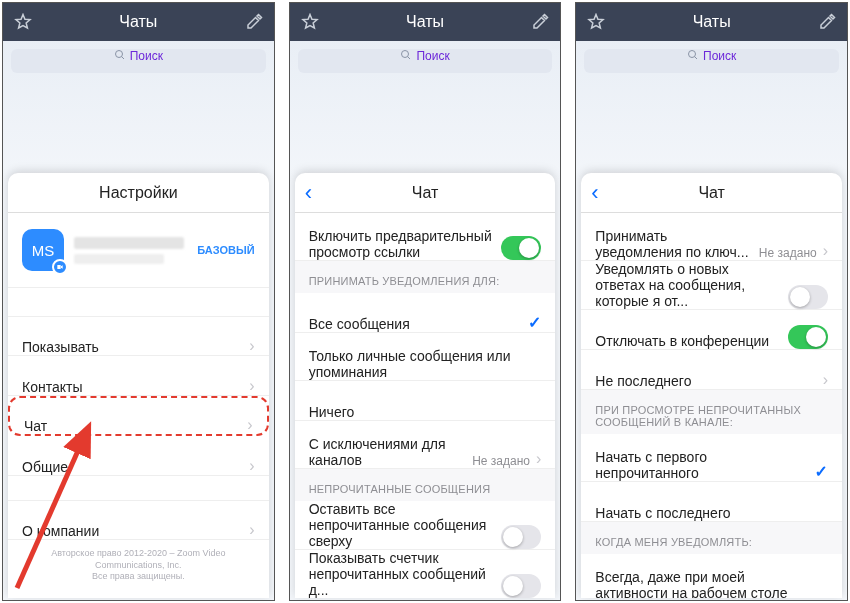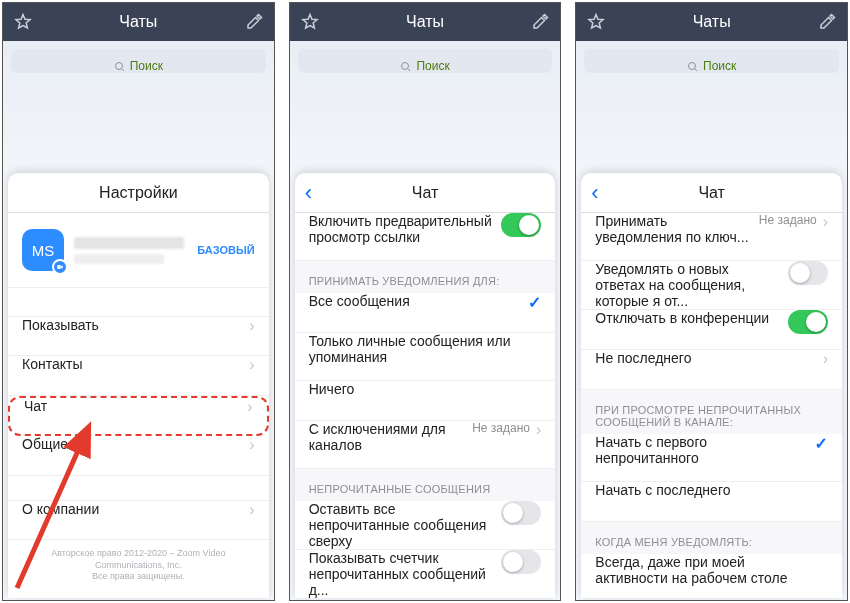--- a/index.html
+++ b/index.html
@@ -3,35 +3,35 @@
 <meta charset="utf-8">
 <style>
 html,body{margin:0;padding:0;font-family:-apple-system,"Helvetica Neue",Arial,sans-serif;background:#fff;color:#222;font-size:13px}
 *{box-sizing:border-box}
 .wrap{display:flex;gap:14px;padding:2px;width:850px;height:603px;position:relative}
 .phone{flex:1;border:1px solid #555;display:flex;flex-direction:column;background:linear-gradient(180deg,#e6ecf4 0%,#f3f6fa 30%);overflow:hidden;position:relative}
 .topbar{background:#3a4356;height:38px;display:flex;align-items:center;justify-content:space-between;padding:0 10px;color:#c9cfd8}
 .topbar .title{color:#fff;font-size:16px;font-weight:500}
 .star,.compose{width:20px;height:20px;display:flex;align-items:center;justify-content:center}
 .star svg,.compose svg{width:18px;height:18px;fill:none;stroke:#c9cfd8;stroke-width:2}
-.search{margin:8px 8px;height:24px;border-radius:6px;background:#e2e7f0;display:flex;align-items:flex-end;justify-content:center;color:#4d7c0f;font-size:12px;gap:4px}
+.search{margin:8px 8px;height:24px;border-radius:6px;background:#e2e7f0;display:flex;align-items:flex-start;justify-content:center;color:#6d28d9;font-size:12px;gap:4px}
 .search svg{width:12px;height:12px;fill:none;stroke:#8a94a6;stroke-width:2}
 .sheet{position:absolute;left:5px;right:5px;bottom:2px;top:170px;background:#fff;border-radius:10px 10px 0 0;box-shadow:0 -2px 10px rgba(0,0,0,.15);display:flex;flex-direction:column;overflow:hidden}
 .sheet-head{height:40px;display:flex;align-items:center;justify-content:center;position:relative;border-bottom:1px solid #ddd;font-size:16px}
 .sheet-head .back{position:absolute;left:10px;color:#0b6cff;font-size:22px;line-height:1}
 .sheet-body{flex:1;overflow:hidden}
 .profile{display:flex;align-items:center;padding:16px 14px;gap:10px;border-bottom:1px solid #eee}
 .avatar{width:42px;height:42px;border-radius:10px;background:#2d8cff;color:#fff;display:flex;align-items:center;justify-content:center;font-weight:500;font-size:15px;position:relative}
 .avatar .cam{position:absolute;right:-4px;bottom:-4px;width:16px;height:16px;border-radius:50%;background:#2d8cff;border:2px solid #fff;display:flex;align-items:center;justify-content:center}
 .avatar .cam svg{width:8px;height:8px;fill:#fff}
 .pblur{flex:1;display:flex;flex-direction:column;gap:2px}
 .pname{height:12px;background:#e4e4e4;border-radius:2px;width:110px;filter:blur(1px)}
 .pmail{height:10px;background:#eee;border-radius:2px;width:90px;filter:blur(1px);margin-top:3px}
 .badge{color:#2d8cff;font-weight:700;font-size:11px}
-.row{display:flex;align-items:flex-start;min-height:40px;padding:0 14px;border-bottom:1px solid #eee;background:#fff;justify-content:space-between;font-size:14px}
+.row{display:flex;align-items:flex-end;min-height:40px;padding:0 14px;border-bottom:1px solid #eee;background:#fff;justify-content:space-between;font-size:14px}
 .row.tall{min-height:48px}
 .row .chev{color:#c7c7cc;font-size:16px}
 .row .val{color:#8e8e93;font-size:12px}
 .row .txt{flex:1;padding-right:8px}
 .section{color:#8e8e93;font-size:11px;padding:14px 14px 6px;background:#f7f7f9;text-transform:uppercase;letter-spacing:.2px}
 .toggle{width:40px;height:24px;border-radius:12px;background:#e5e5ea;position:relative}
 .toggle.on{background:#34c759}
 .toggle::after{content:"";position:absolute;width:20px;height:20px;border-radius:50%;background:#fff;top:2px;left:2px;box-shadow:0 1px 3px rgba(0,0,0,.3)}
 .toggle.on::after{left:18px}
 .check{color:#0b6cff;font-size:16px;font-weight:700}

